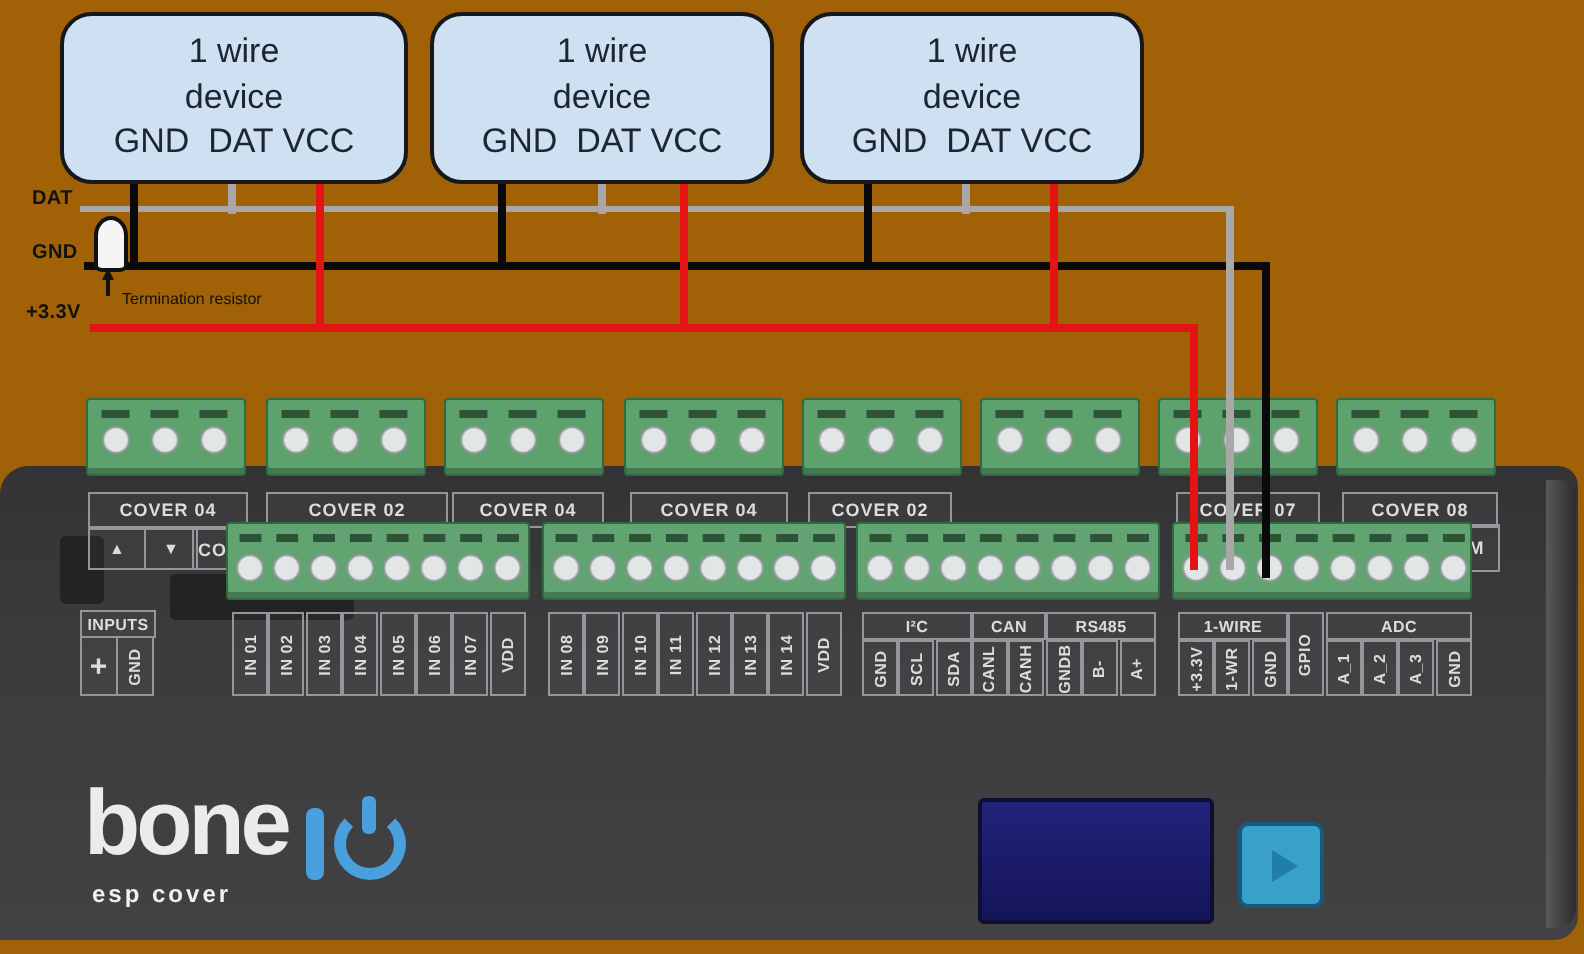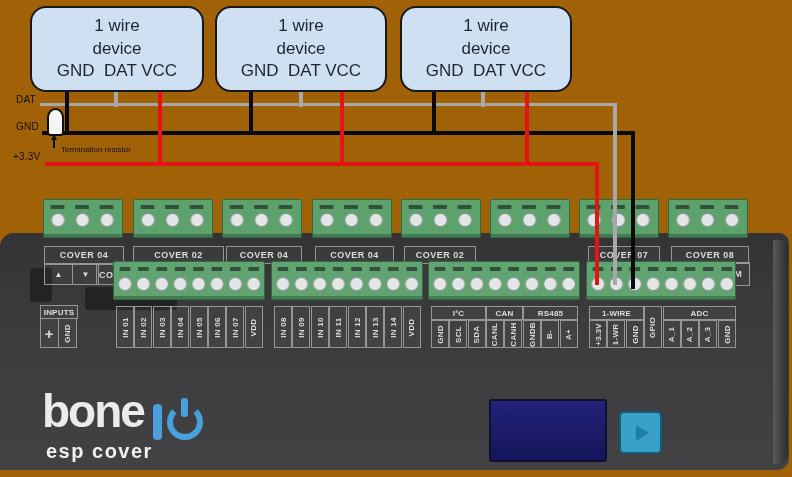--- a/index.html
+++ b/index.html
@@ -11,21 +11,21 @@
     font-family:"Liberation Sans","DejaVu Sans",sans-serif;
   }
   
   .devbox{
     position:absolute;top:6px;height:82px;z-index:7;
     background:#cfe0f2;border:2px solid #17181c;border-radius:16px;
     display:flex;flex-direction:column;align-items:center;justify-content:center;
     font-size:17px;color:#1c2530;line-height:1.32;white-space:pre;
   }
   .wire{position:absolute;z-index:6;}
-  .buslabel{position:absolute;z-index:6;font-size:10px;font-weight:normal;color:#111;letter-spacing:0.2px;}
+  .buslabel{position:absolute;z-index:6;font-size:10px;font-weight:bold;color:#111;letter-spacing:0.2px;}
   .termlabel{position:absolute;z-index:6;font-size:8px;color:#111;}
   .resistor{
     position:absolute;z-index:6;width:13px;height:24px;
     background:#f5f5f5;border:2px solid #111;
     border-radius:50% 50% 25% 25% / 35% 35% 12% 12%;
   }
   .arrowhead{position:absolute;z-index:6;width:0;height:0;
     border-left:3px solid transparent;border-right:3px solid transparent;border-bottom:6px solid #111;}
   .arrowline{position:absolute;z-index:6;width:2px;background:#111;}
   
@@ -71,21 +71,21 @@
     background-position:1.8px 5px,1.8px 0;
     background-repeat:repeat-x,repeat-x;
     border:1px solid #2e6b40;border-radius:2px;
     box-shadow:inset 0 -3px 0 rgba(0,0,0,0.25);
   }
   
   .logo-text{position:absolute;z-index:2;color:#ebebeb;font-weight:bold;font-size:46px;letter-spacing:-2px;line-height:1;}
   .logo-ibar{position:absolute;z-index:2;width:9px;height:36px;background:#4aa0dc;border-radius:4px;}
   .power-ring{position:absolute;z-index:2;width:24px;height:24px;border:6px solid #4aa0dc;border-top-color:transparent;border-radius:50%;}
   .power-stem{position:absolute;z-index:3;width:7px;height:19px;background:#4aa0dc;border-radius:3px;}
-  .logo-sub{position:absolute;z-index:2;color:#f0f0f0;font-weight:bold;font-size:20px;letter-spacing:1.5px;}
+  .logo-sub{position:absolute;z-index:2;color:#f0f0f0;font-weight:bold;font-size:12px;letter-spacing:1.5px;}
   
   .oled{position:absolute;z-index:2;background:linear-gradient(180deg,#22227a,#15155a);border:2px solid #0e0e2e;border-radius:3px;}
   .pushbtn{position:absolute;z-index:2;background:#39a0c8;border:2px solid #17597a;border-radius:5px;display:flex;align-items:center;justify-content:center;}
   .pushbtn .tri{width:0;height:0;border-left:13px solid #1f7fa6;border-top:8px solid transparent;border-bottom:8px solid transparent;margin-left:4px;}
 </style>
 </head>
 <body>
 
 <div id="stage">
 

